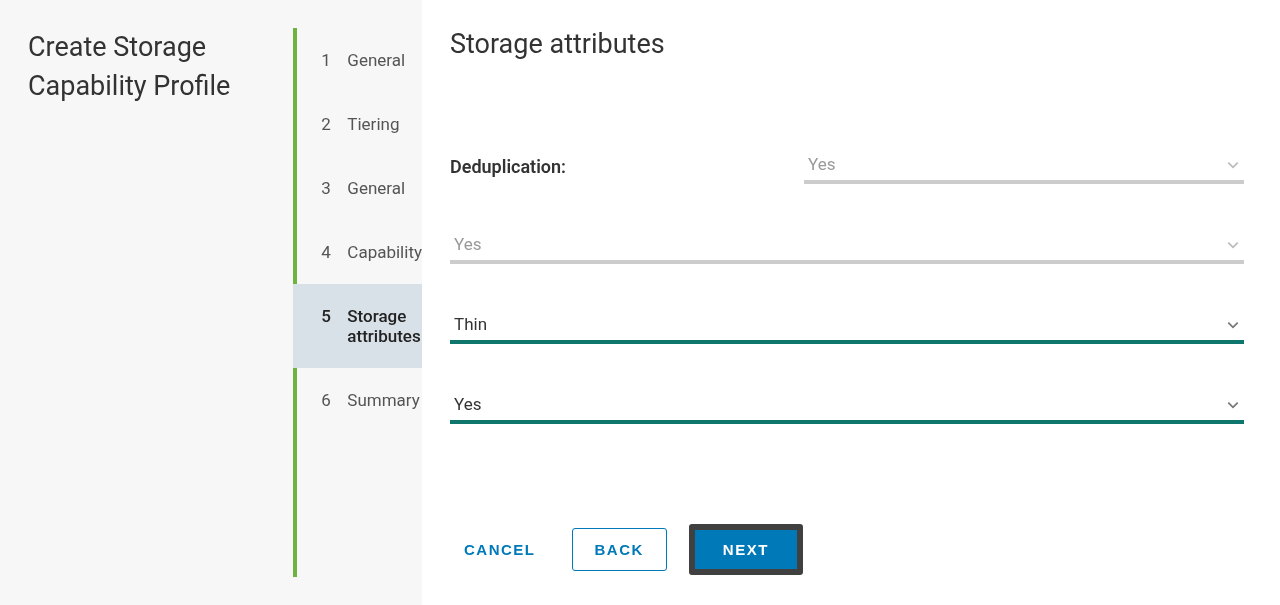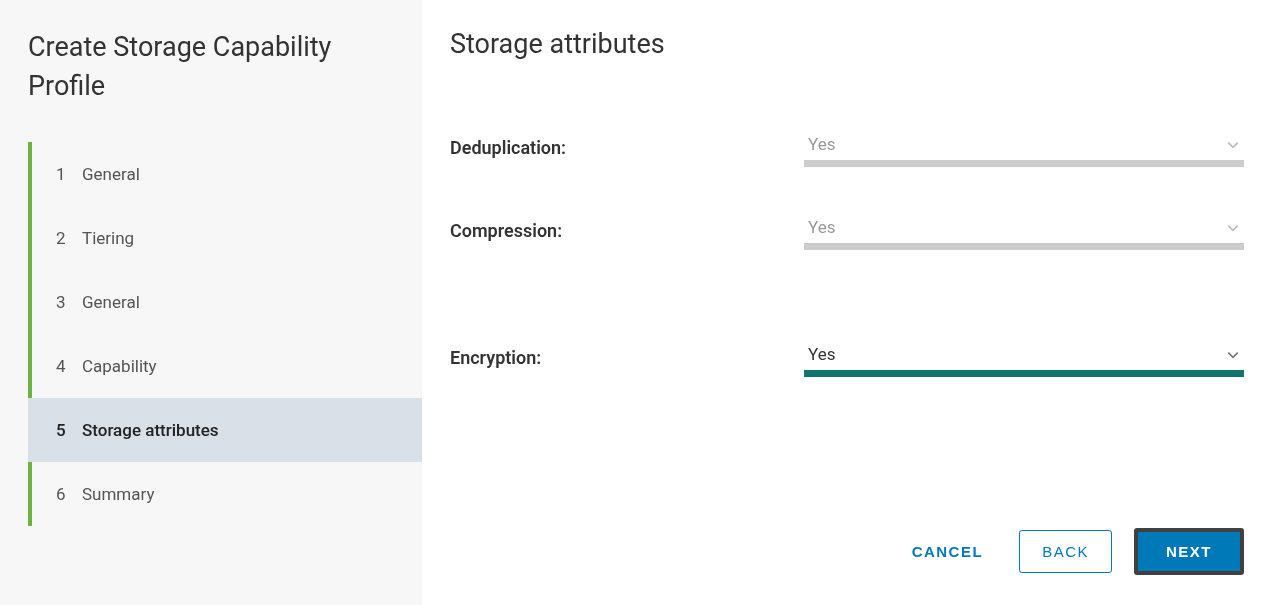--- a/index.html
+++ b/index.html
@@ -12,21 +12,21 @@
       background: #fff;
       width: 1280px;
       height: 605px;
       display: flex;
     }
     .sidebar {
       width: 422px;
       background: #f7f7f7;
       padding: 28px 0 28px 28px;
       display: flex;
-      flex-direction: column;
+      flex-direction: row;
     }
     .wizard-title {
       font-size: 27px;
       font-weight: 400;
       color: #333;
       line-height: 1.45;
       margin-bottom: 36px;
       padding-right: 28px;
     }
     .steps {
@@ -64,31 +64,32 @@
       color: #333;
       margin-bottom: 68px;
     }
     .form-rows {
       flex: 1;
     }
     .form-row {
       display: flex;
       align-items: center;
       margin-bottom: 44px;
+      margin-top: 20px;
     }
     .form-label {
       width: 354px;
       font-size: 18px;
       font-weight: 600;
       color: #333;
     }
     .dropdown {
       flex: 1;
       position: relative;
-      border-bottom: 7px solid #0f766e;
+      border-bottom: 4px solid #0f766e;
       padding: 6px 4px;
       cursor: pointer;
       display: flex;
       align-items: center;
       justify-content: space-between;
     }
     .dropdown.disabled {
       border-bottom-color: #ccc;
     }
     .dropdown-value {
@@ -105,49 +106,49 @@
     }
     .chevron svg {
       width: 100%;
       height: 100%;
     }
     .dropdown.disabled .chevron svg path {
       stroke: #bbb;
     }
     .footer {
       display: flex;
-      justify-content: flex-end;
+      justify-content: flex-start;
       gap: 22px;
       padding: 18px 0 30px 0;
       align-items: center;
     }
     .btn-cancel {
       background: none;
       border: none;
       color: #0079b8;
       font-size: 15px;
       font-weight: 600;
       letter-spacing: 1.5px;
       padding: 12px 14px;
       cursor: pointer;
     }
     .btn-back {
       background: #fff;
       border: 1px solid #0079b8;
       color: #0079b8;
       font-size: 15px;
-      font-weight: 400;
+      font-weight: 700;
       letter-spacing: 1.5px;
       padding: 12px 22px;
       border-radius: 3px;
       cursor: pointer;
     }
     .btn-next {
       background: #0079b8;
-      border: 4px solid #404040;
+      border: 6px solid #404040;
       color: #fff;
       font-size: 15px;
       font-weight: 600;
       letter-spacing: 1.5px;
       padding: 11px 28px;
       border-radius: 3px;
       cursor: pointer;
     }
   </style>
 </head>
@@ -194,36 +195,42 @@
         <span class="dropdown-value">Yes</span>
         <span class="chevron">
           <svg viewBox="0 0 12 12">
               <path d="M2 4 L6 8 L10 4" stroke="#777" stroke-width="1.5" fill="none"></path>
             </svg>
         </span>
       </div>
     </div>
 
     <div class="form-row">
-      <div class="form-label">Compression:</div>
       <div class="dropdown disabled">
         <span class="dropdown-value">Yes</span>
         <span class="chevron">
           <svg viewBox="0 0 12 12">
               <path d="M2 4 L6 8 L10 4" stroke="#777" stroke-width="1.5" fill="none"></path>
             </svg>
         </span>
       </div>
     </div>
 
     <div class="form-row">
-    </div>
-
-    <div class="form-row">
-      <div class="form-label">Encryption:</div>
+      <div class="dropdown">
+        <span class="dropdown-value">Thin</span>
+        <span class="chevron">
+          <svg viewBox="0 0 12 12">
+              <path d="M2 4 L6 8 L10 4" stroke="#777" stroke-width="1.5" fill="none"></path>
+            </svg>
+        </span>
+      </div>
+    </div>
+
+    <div class="form-row">
       <div class="dropdown">
         <span class="dropdown-value">Yes</span>
         <span class="chevron">
           <svg viewBox="0 0 12 12">
               <path d="M2 4 L6 8 L10 4" stroke="#777" stroke-width="1.5" fill="none"></path>
             </svg>
         </span>
       </div>
     </div>
 

